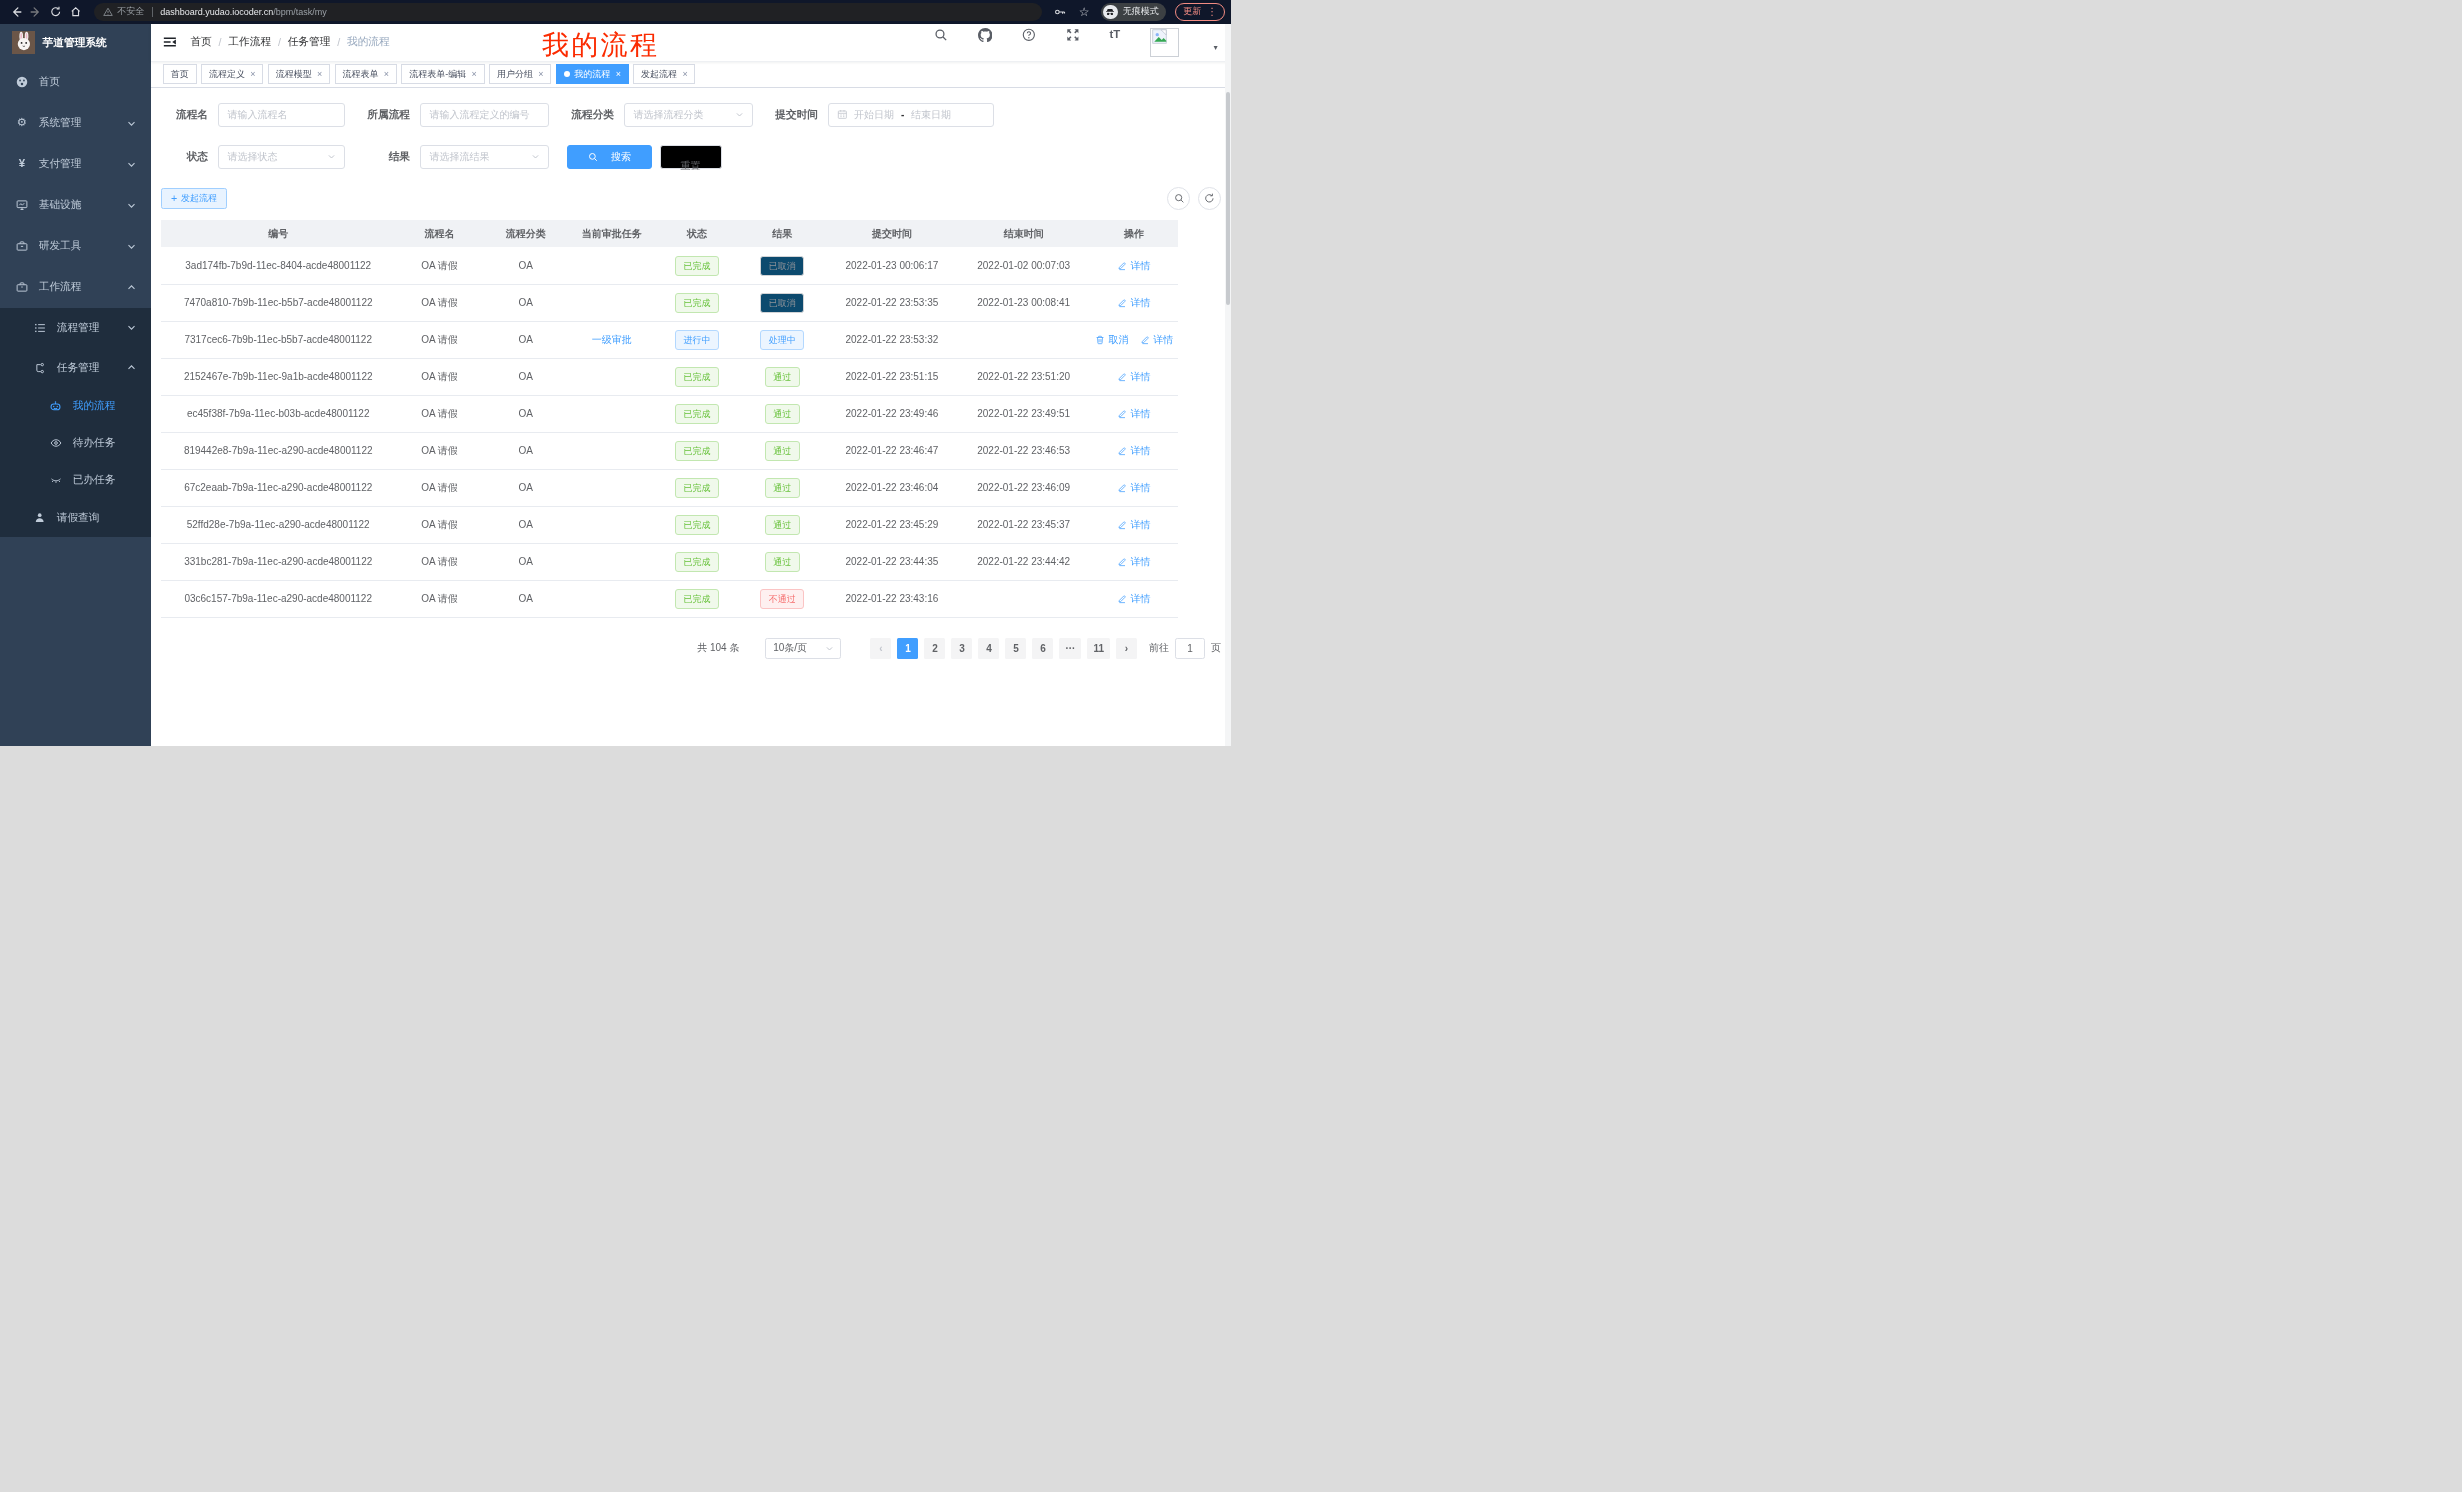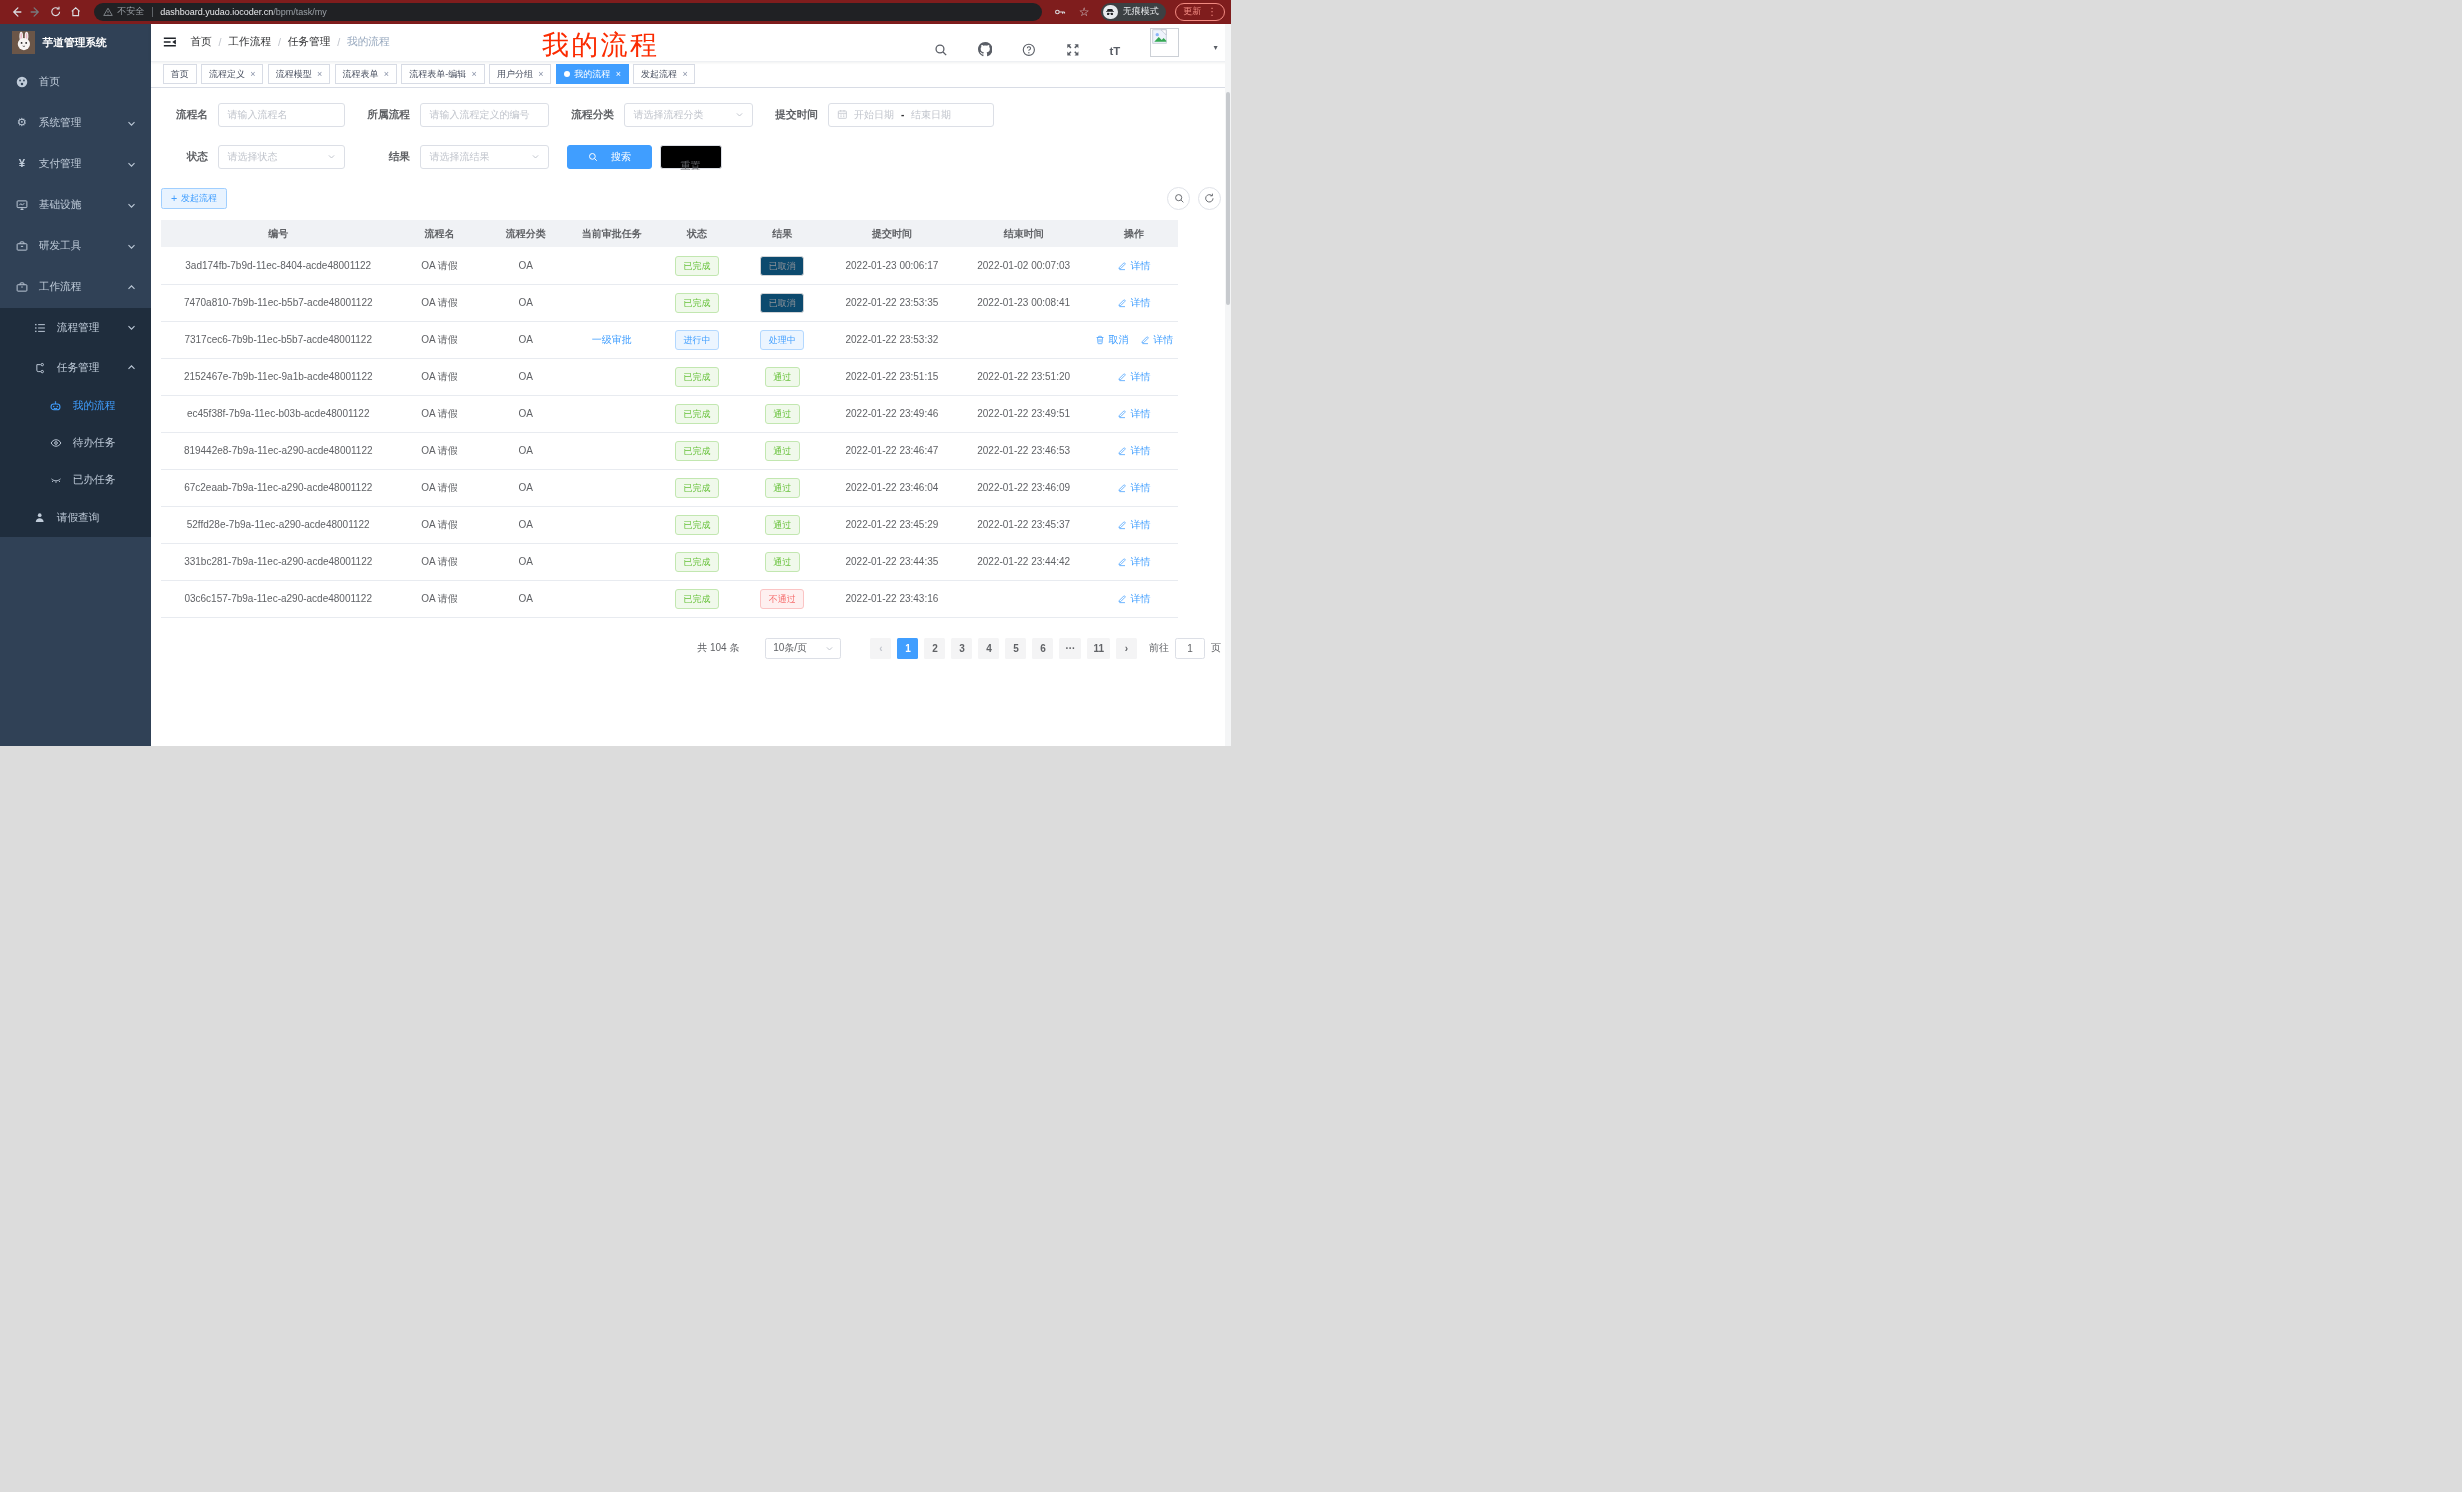--- a/index.html
+++ b/index.html
@@ -1,21 +1,21 @@
 <!DOCTYPE html>
 <html style="font-size:12px"><head>
 <meta charset="utf-8">
 <style>
   html,body{margin:0;padding:0;background:#dcdcdc;}
   *{box-sizing:border-box;}
   .stage{width:1231px;height:746px;position:relative;overflow:hidden;background:#fff;
          font-family:"Liberation Sans","DejaVu Sans",sans-serif;}
 
   
-  .browser-bar{height:23.6px;background:#7f1d1d;display:flex;align-items:center;padding:0 6px;}
+  .browser-bar{height:23.6px;background:#0f172a;display:flex;align-items:center;padding:0 6px;}
   .nav-ico{width:20px;height:20px;display:flex;align-items:center;justify-content:center;color:#dadce0;flex:0 0 auto;}
   .nav-ico.dim{color:#77797d;}
   .omnibox{flex:1;height:17.5px;background:#202124;border-radius:9px;margin:0 7.6px;display:flex;
            align-items:center;padding:0 9px;font-size:9px;color:#9aa0a6;min-width:0;}
   .omnibox .sep{width:0.8px;height:10px;background:#5f6368;margin:0 7.6px;}
   .omnibox .host{color:#e8eaed;}
   .omnibox .path{color:#9aa0a6;}
   .chrome-right{display:flex;align-items:center;gap:9px;margin-left:3px;}
   .incog-chip{display:flex;align-items:center;gap:5.3px;background:#3c4043;border-radius:10px;
               padding:1.5px 7.6px 1.5px 2.3px;color:#e8eaed;font-size:9px;}
@@ -44,21 +44,21 @@
   
   .main{flex:1;display:flex;flex-direction:column;min-width:0;background:#fff;}
 
   
   .navbar{height:38px;display:flex;align-items:center;padding:0 12px;border-bottom:0.8px solid #eef0f3;
           box-shadow:0 0.8px 3px rgba(0,21,41,.08);position:relative;z-index:2;background:#fff;}
   .hamburger{color:#1f2329;display:flex;cursor:pointer;}
   .breadcrumb{display:flex;align-items:center;margin-left:13.7px;font-size:10.7px;color:#303133;}
   .breadcrumb .bsep{color:#c0c4cc;margin:0 6.8px;}
   .breadcrumb .last{color:#97a8be;}
-  .nav-right{margin-left:auto;display:flex;align-items:flex-end;gap:30px;color:#5a5e66;}
+  .nav-right{margin-left:auto;display:flex;align-items:flex-start;gap:30px;color:#5a5e66;}
   .nav-right .nico{display:flex;cursor:pointer;}
   .tt-icon{font-weight:700;font-size:11.4px;letter-spacing:0;}
   .avatar-box{width:29px;height:29px;border:0.8px solid #ccd0d6;background:#fff;display:flex;align-items:flex-start;padding:0.8px;}
   .caret{font-size:6.8px;color:#5a5e66;align-self:flex-end;margin-bottom:6px;margin-left:3px;}
 
   
   .annotation{position:absolute;left:542px;top:27px;font-size:27px;color:#fb2b01;font-weight:500;
               letter-spacing:2.3px;z-index:9;white-space:nowrap;}
 
   

